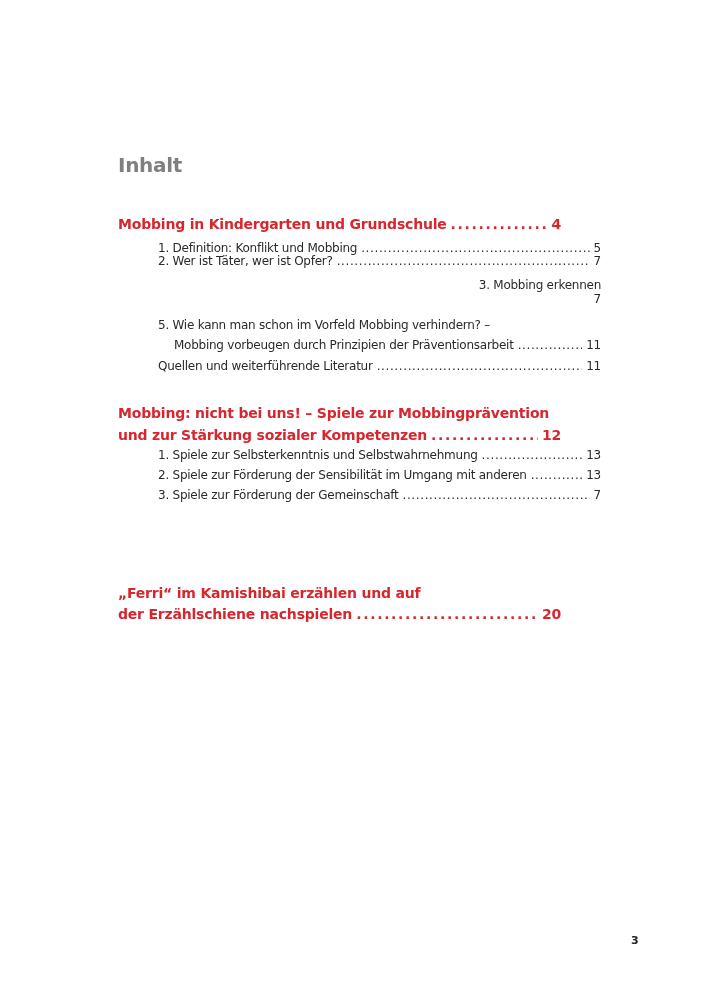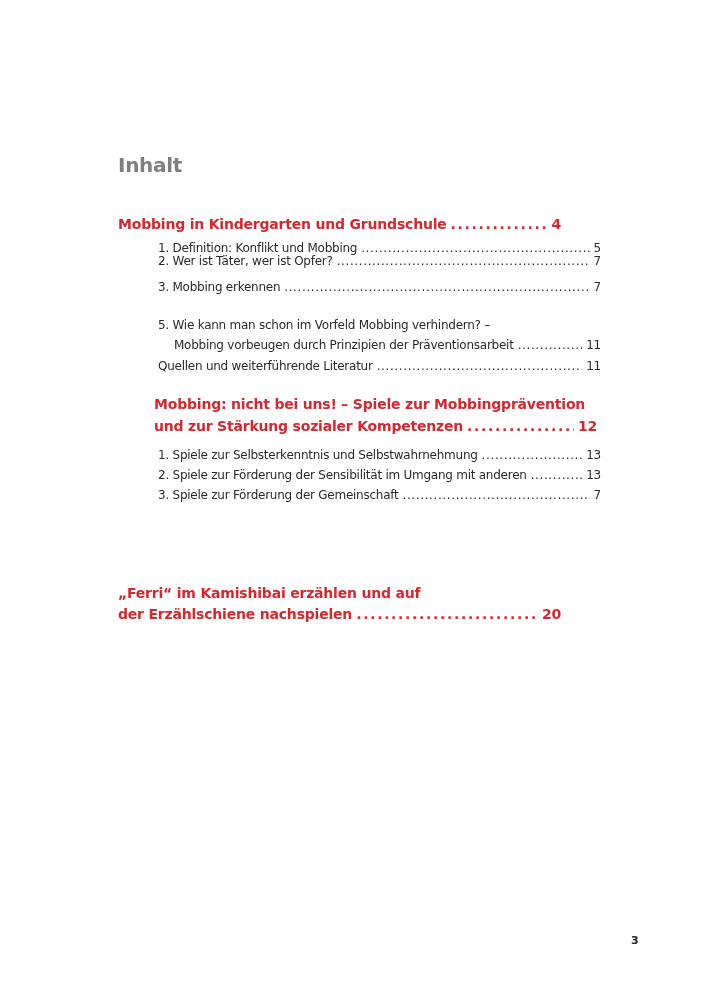--- a/index.html
+++ b/index.html
@@ -39,21 +39,21 @@
       </div>
   </div>
   <div class="toc" style="top:252px;">
     <div class="entry sub" style="height:16px;">
         <span class="text">2. Wer ist Täter, wer ist Opfer?</span>
         <span class="dots"></span>
         <span class="num">7</span>
       </div>
   </div>
   <div class="toc" style="top:278px;">
-    <div class="entry sub" style="height:16px;">
+    <div class="entry sub" style="height:16px;flex-direction:column;">
         <span class="text">3. Mobbing erkennen</span>
         <span class="dots"></span>
         <span class="num">7</span>
       </div>
   </div>
   <div class="toc sub" style="top:318px;">
     <span class="cont" style="height:17px;">5. Wie kann man schon im Vorfeld Mobbing verhindern? –</span>
     <div class="entry" style="height:17px;">
         <span class="text line2">Mobbing vorbeugen durch Prinzipien der Präventionsarbeit</span>
         <span class="dots"></span>
@@ -61,21 +61,21 @@
       </div>
   </div>
   <div class="toc" style="top:357px;">
     <div class="entry sub" style="height:16px;">
         <span class="text">Quellen und weiterführende Literatur</span>
         <span class="dots"></span>
         <span class="num">11</span>
       </div>
   </div>
 
-  <div class="toc main" style="top:396px;margin-left:36px;">
+  <div class="toc main" style="top:405px;">
     <span class="cont" style="height:20px;">Mobbing: nicht bei uns! – Spiele zur Mobbingprävention</span>
     <div class="entry" style="height:18px;">
         <span class="text">und zur Stärkung sozialer Kompetenzen</span>
         <span class="dots"></span>
         <span class="num">12</span>
       </div>
   </div>
   <div class="toc" style="top:446px;">
     <div class="entry sub" style="height:16px;">
         <span class="text">1. Spiele zur Selbsterkenntnis und Selbstwahrnehmung</span>

